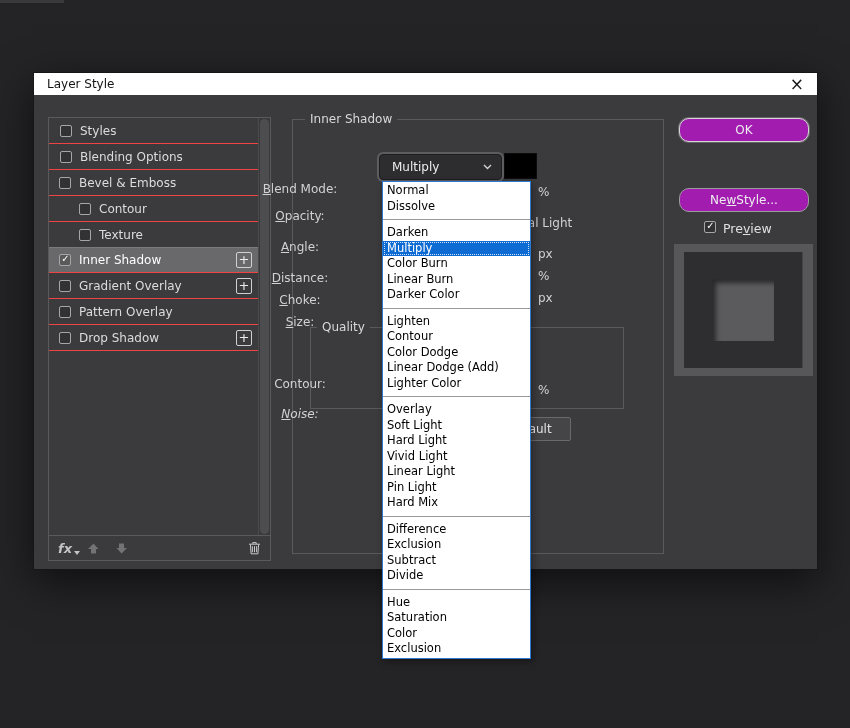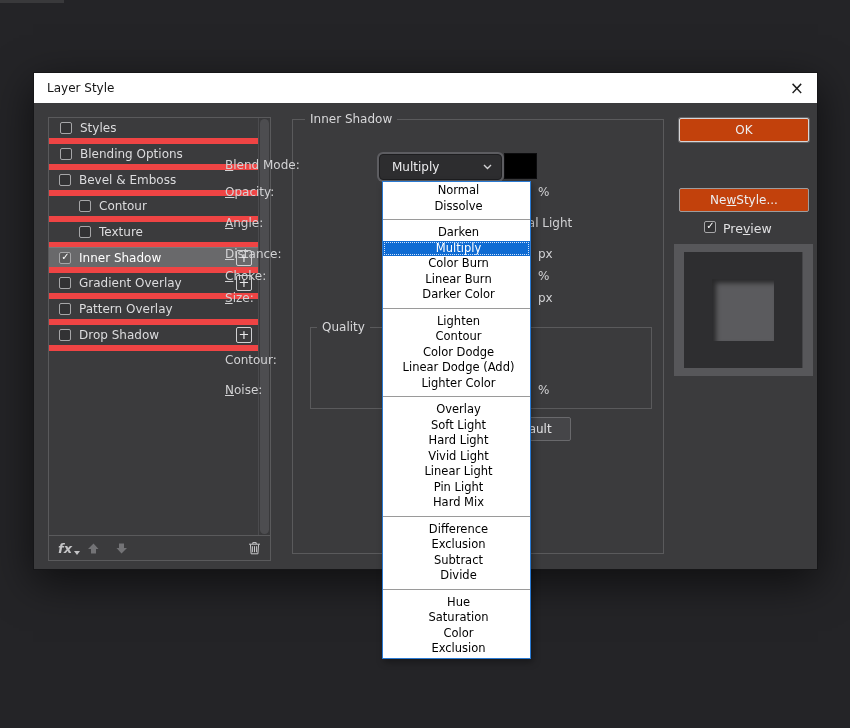--- a/index.html
+++ b/index.html
@@ -3,30 +3,30 @@
 <meta charset="utf-8">
 <style>
   * { margin:0; padding:0; box-sizing:border-box; }
   body { background:#111; }
   .canvas { position:relative; width:850px; height:728px; background:#242427;
             font-family:"DejaVu Sans", sans-serif; overflow:hidden; }
   .artifact { position:absolute; left:0; top:0; width:64px; height:3px; background:#39393b; }
 
   .dialog { position:absolute; left:33px; top:72px; width:785px; height:498px;
             background:#3b3b3d; border:1px solid #161618; box-shadow:0 12px 40px rgba(0,0,0,.6); }
-  .titlebar { height:30px; background:#ffffff; display:flex; align-items:center; padding:0 13px; }
+  .titlebar { height:22px; background:#ffffff; display:flex; align-items:center; padding:0 13px; }
   .titlebar .title { font-size:12px; color:#141414; }
   .titlebar .close { margin-left:auto; font-size:17px; color:#1a1a1a; line-height:1; }
 
   .dbody { position:absolute; left:0; top:29px; right:0; bottom:0; }
 
   
   .sidebar { position:absolute; left:14px; top:15px; width:223px; height:444px; border:1px solid #5a5a5c; }
   .side-list { position:absolute; left:0; top:0; width:209px; }
-  .side-row { position:relative; height:26px; border-bottom:6px solid #ef4444; display:flex;
+  .side-row { position:relative; height:26px; border-bottom:1px solid #ef4444; display:flex;
               align-items:center; padding-left:10px; color:#dcdcde; font-size:12px; }
   .side-row.plain { padding-left:11px; }
   .side-row.indent1 { padding-left:30px; }
   .side-row.selected { background:#69696b; color:#ffffff; border-top:1px solid #7a7a7c; margin-top:-1px; }
   .cbx { width:12px; height:12px; border:1px solid #a6a6a8; border-radius:2px; flex:none;
          position:relative; background:rgba(0,0,0,.14); }
   .side-row .cbx { margin-right:8px; }
   .cbx.checked::after { content:"✓"; position:absolute; left:0; top:-2px; width:11px;
                         text-align:center; font-size:10px; font-weight:bold; color:#fff; }
   .plus-btn { margin-left:auto; margin-right:6px; width:16px; height:16px; border:1px solid #d0d0d2;
@@ -43,57 +43,57 @@
   .foot-icon { display:flex; align-items:center; }
   .trash { margin-left:auto; }
 
   
   .fs { position:absolute; border:1px solid #5a5a5c; }
   .fs-legend { position:absolute; top:-8px; left:6px; background:#3b3b3d; padding:0 5px;
                font-size:12px; color:#d8d8da; white-space:nowrap; }
   #fs-outer { left:258px; top:17px; width:372px; height:435px; }
   #fs-outer > .fs-legend { left:12px; }
   #fs-structure { left:276px; top:36px; width:342px; height:181px; }
-  #fs-quality   { left:276px; top:225px; width:342px; height:82px; }
-
-  .flabel { position:absolute; left:191px; width:150px; text-align:left;
-            font-size:12px; color:#d2d2d4; white-space:nowrap; }
+  #fs-quality   { left:276px; top:225px; width:314px; height:82px; }
+
+  .flabel { position:absolute; left:191px; width:150px; text-align:center;
+            font-size:12px; color:#d2d2d4; white-space:nowrap;margin-top:24px; }
   #lbl-blend    { top:56px; }  #lbl-opacity { top:83px; }  #lbl-angle  { top:114px; }
   #lbl-distance { top:145px; } #lbl-choke   { top:167px; } #lbl-size   { top:189px; }
-  #lbl-contour  { top:251px; } #lbl-noise   { top:281px; }
+  #lbl-contour  { top:251px; } #lbl-noise   { top:281px;font-style:italic; }
   .funit { position:absolute; left:504px; font-size:12px; color:#d2d2d4; }
   #unit-opacity { top:83px; } #unit-distance { top:145px; } #unit-choke { top:167px; }
   #unit-size    { top:189px; } #unit-noise   { top:281px; }
   .ugl { position:absolute; left:440px; top:114px; font-size:12px; color:#d2d2d4;
          white-space:nowrap; z-index:5; }
 
   
   .blend-select { position:absolute; left:345px; top:52px; width:123px; height:26px; background:#2d2d2f;
                   border:1px solid #1e1e20; border-radius:4px; box-shadow:0 0 0 2px rgba(128,128,133,.5);
                   color:#ececee; font-size:12px; display:flex; align-items:center;
                   padding:0 9px 0 12px; z-index:15; }
   .chev { margin-left:auto; display:flex; }
   .swatch { position:absolute; left:470px; top:51px; width:33px; height:26px;
             border:1px solid #0c0c0e; z-index:14; }
 
   
   .dd { position:absolute; left:348px; top:79px; width:149px; background:#ffffff;
         border:1px solid #2a7ad2; z-index:20; padding:1px 0; box-shadow:2px 3px 7px rgba(0,0,0,.35); }
   .dd-item { height:15.5px; line-height:15.5px; padding-left:4px; font-size:11.5px; color:#000;
-             white-space:nowrap; overflow:hidden;text-align:center; }
+             white-space:nowrap; overflow:hidden; }
   .dd-item.selected { background:#0e6bd3; color:#fff; outline:1px dotted #cfe3fb; outline-offset:-2px; }
   .dd-sep { height:11px; display:flex; align-items:center; }
   .dd-sep-line { width:100%; border-top:1px solid #9a9a9a; }
 
   .make-default { position:absolute; left:419px; top:315px; width:118px; height:24px; background:#454548;
                   border:1px solid #69696c; border-radius:2px; color:#e2e2e4; font-size:12px;
                   display:flex; align-items:center; justify-content:center; z-index:5; white-space:nowrap; }
 
   
-  .btn { position:absolute; left:645px; width:130px; height:24px; border-radius:2px; background:#c2410c;
+  .btn { position:absolute; left:645px; width:130px; height:24px; border-radius:10px; background:#a21caf;
          border:1px solid #9c9c9e; color:#ededef; font-size:12px; display:flex;
          align-items:center; justify-content:center; }
   #btn-ok { top:16px; border-color:#d6d6d8; box-shadow:0 0 0 1px rgba(214,214,216,.28); }
   #btn-cancel { top:51px; }
   #btn-new-style { top:86px; }
   .preview-row { position:absolute; left:670px; top:119px; display:flex; 
                  gap:7px; font-size:12.5px; color:#e0e0e2; }
   .thumb { position:absolute; left:640px; top:142px; width:139px; height:132px;
            background:#57575a; padding:8px 10px; }
   .thumb-inner { width:100%; height:100%; background:#2e2e30; position:relative;

